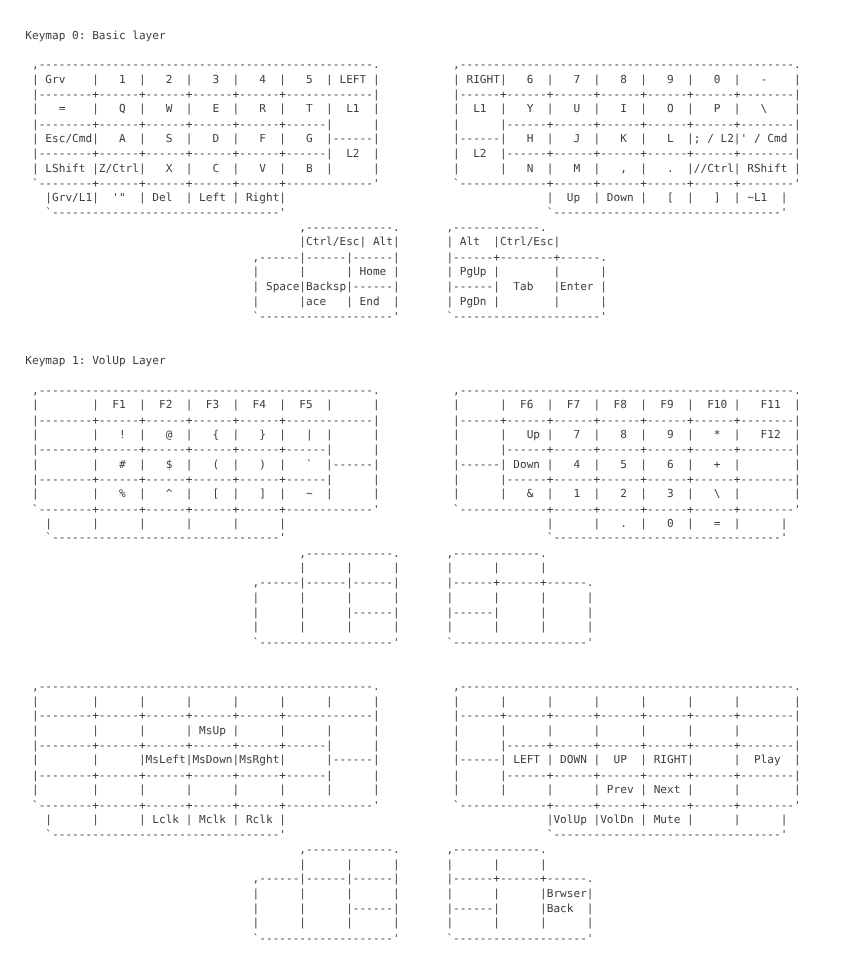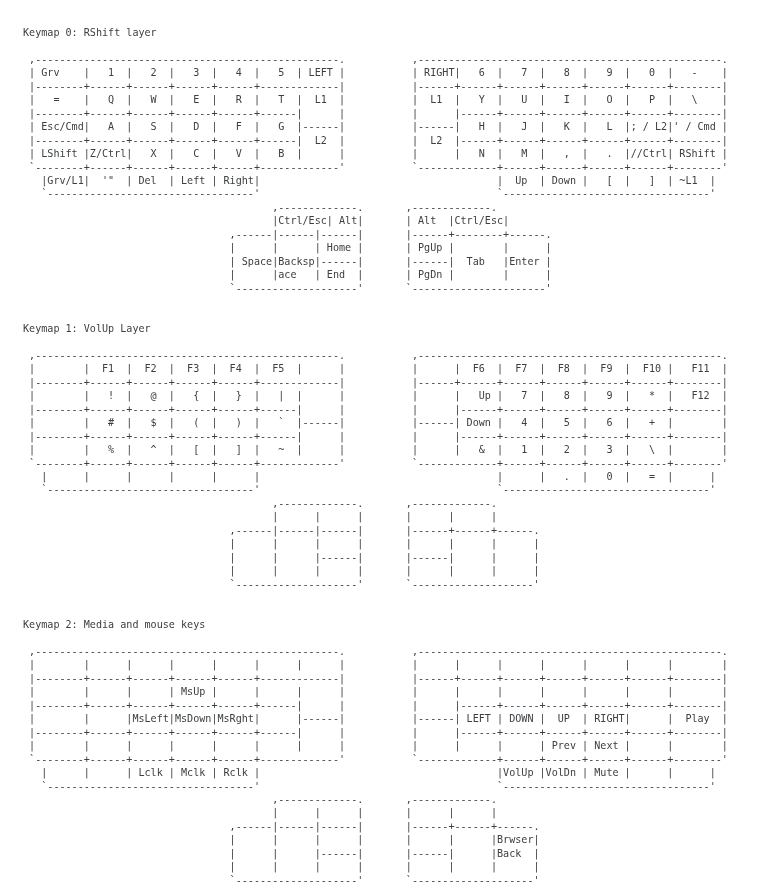--- a/index.html
+++ b/index.html
@@ -32,21 +32,21 @@
     font: inherit;
     white-space: pre;
   }
 </style>
 </head>
 <body style="background: rgb(255, 255, 255);">
 
 <div class="doc" style="color: rgb(60, 64, 67);">
 
   <section class="keymap-section">
-    <div class="km-title">Keymap 0: RShift layer</div>
+    <div class="km-title">Keymap 0: Basic layer</div>
     <pre class="km-art"> ,--------------------------------------------------.           ,--------------------------------------------------.
  | Grv    |   1  |   2  |   3  |   4  |   5  | LEFT |           | RIGHT|   6  |   7  |   8  |   9  |   0  |   -    |
  |--------+------+------+------+------+-------------|           |------+------+------+------+------+------+--------|
  |   =    |   Q  |   W  |   E  |   R  |   T  |  L1  |           |  L1  |   Y  |   U  |   I  |   O  |   P  |   \    |
  |--------+------+------+------+------+------|      |           |      |------+------+------+------+------+--------|
  | Esc/Cmd|   A  |   S  |   D  |   F  |   G  |------|           |------|   H  |   J  |   K  |   L  |; / L2|' / Cmd |
  |--------+------+------+------+------+------|  L2  |           |  L2  |------+------+------+------+------+--------|
  | LShift |Z/Ctrl|   X  |   C  |   V  |   B  |      |           |      |   N  |   M  |   ,  |   .  |//Ctrl| RShift |
  `--------+------+------+------+------+-------------'           `-------------+------+------+------+------+--------'
    |Grv/L1|  '"  | Del  | Left | Right|                                       |  Up  | Down |   [  |   ]  | ~L1  |
@@ -76,21 +76,20 @@
                                          ,-------------.       ,-------------.
                                          |      |      |       |      |      |
                                   ,------|------|------|       |------+------+------.
                                   |      |      |      |       |      |      |      |
                                   |      |      |------|       |------|      |      |
                                   |      |      |      |       |      |      |      |
                                   `--------------------'       `--------------------'</pre>
   </section>
 
   <section class="keymap-section">
-    <div class="km-title">Keymap 2: Media and mouse keys</div>
     <pre class="km-art"> ,--------------------------------------------------.           ,--------------------------------------------------.
  |        |      |      |      |      |      |      |           |      |      |      |      |      |      |        |
  |--------+------+------+------+------+-------------|           |------+------+------+------+------+------+--------|
  |        |      |      | MsUp |      |      |      |           |      |      |      |      |      |      |        |
  |--------+------+------+------+------+------|      |           |      |------+------+------+------+------+--------|
  |        |      |MsLeft|MsDown|MsRght|      |------|           |------| LEFT | DOWN |  UP  | RIGHT|      |  Play  |
  |--------+------+------+------+------+------|      |           |      |------+------+------+------+------+--------|
  |        |      |      |      |      |      |      |           |      |      |      | Prev | Next |      |        |
  `--------+------+------+------+------+-------------'           `-------------+------+------+------+------+--------'
    |      |      | Lclk | Mclk | Rclk |                                       |VolUp |VolDn | Mute |      |      |

